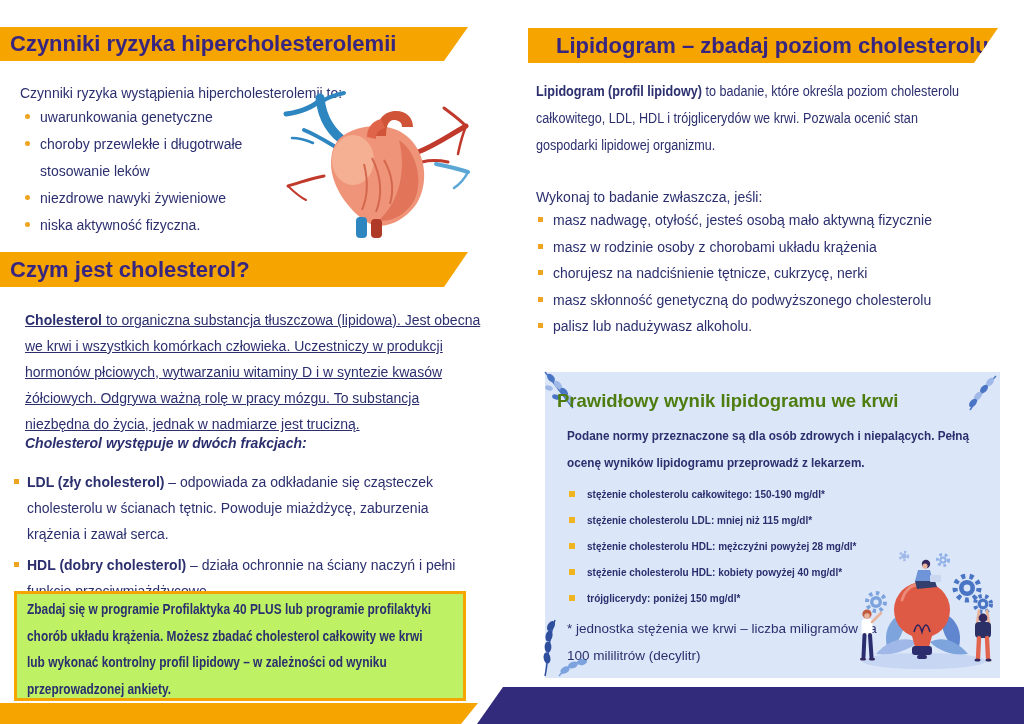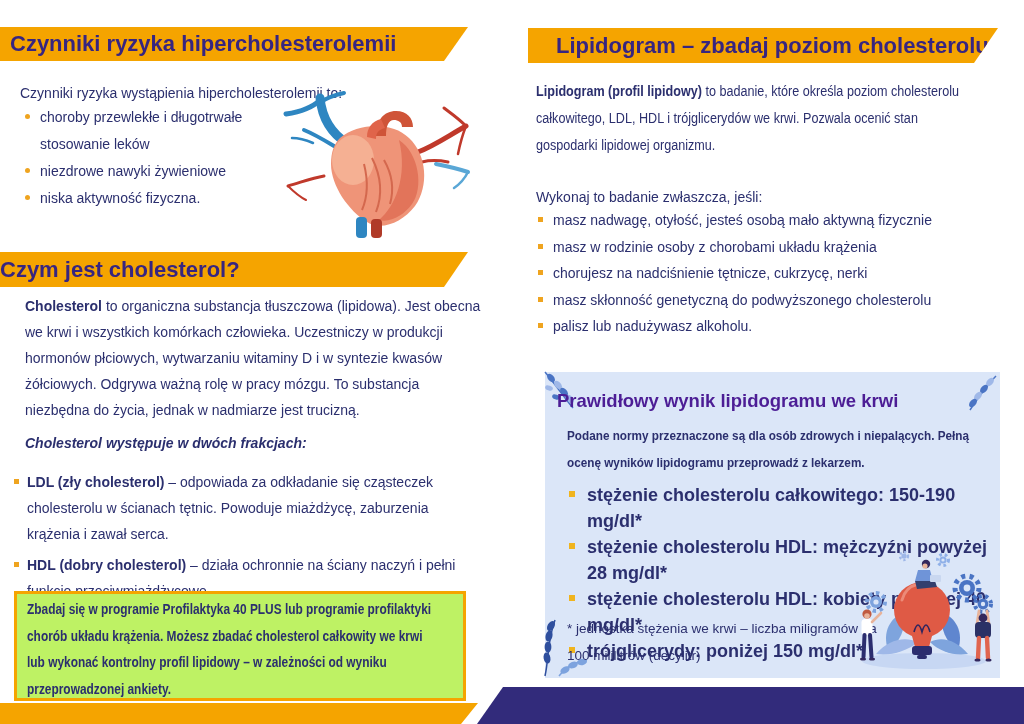--- a/index.html
+++ b/index.html
@@ -9,28 +9,28 @@
   }
   .pre{white-space:pre-line;}
   .bold{font-weight:bold;}
   
   .banner{
     position:absolute;background:#F5A400;color:#372580;font-weight:bold;font-size:22px;
     display:flex;align-items:center;box-sizing:border-box;
     clip-path:polygon(0 0,100% 0,calc(100% - 24px) 100%,0 100%);
   }
   .banner.b1{left:0;top:27px;width:468px;height:34px;padding-left:10px;}
-  .banner.b2{left:0;top:252px;width:468px;height:35px;}
+  .banner.b2{left:0;top:252px;width:468px;height:35px;padding-left:10px;}
   .banner.br{left:528px;top:28px;width:470px;height:35px;padding-left:28px;}
   
   .tb{position:absolute;font-size:14px;line-height:26px;}
   
   .risk-intro{left:20px;top:80px;width:330px;}
   .risk-list{left:25px;top:104px;width:270px;line-height:27px;}
-  .chol-para{left:25px;top:293px;width:462px;}
+  .chol-para{left:25px;top:307px;width:462px;text-decoration:underline;}
   .frac-head{left:25px;top:430px;font-weight:bold;font-style:italic;}
   .frac-list{left:14px;top:459px;width:445px;margin-top:10px;}
   .frac-list .li{margin-bottom:5px;}
   .callout{
     position:absolute;left:14px;top:591px;width:446px;height:104px;
     border:3px solid #F5A400;background:#bef264;
   }
   .callout-text{
     position:absolute;left:10px;top:2px;width:512px;font-weight:bold;font-size:14px;
     line-height:26.5px;transform:scaleX(0.85);transform-origin:left top;color:#2b2f6e;
@@ -40,26 +40,26 @@
   .when-head{left:536px;top:184px;}
   .when-list{left:538px;top:207px;width:460px;line-height:26.5px;}
   
   .li{display:flex;}
   .mark{flex:0 0 auto;margin-top:10px;margin-right:10px;width:5px;height:5px;background:#EFA41F;}
   .mark.dot{border-radius:50%;}
   .mark.sq2{margin-right:8px;}
   .li .it{flex:1 1 auto;}
   
   .bluebox{position:absolute;left:545px;top:372px;width:455px;height:306px;background:#DBE6F8;}
-  .bb-title{position:absolute;left:12px;top:18px;font-size:18.5px;font-weight:bold;color:#4c1d95;}
+  .bb-title{position:absolute;left:12px;top:18px;font-size:18.5px;font-weight:bold;color:#4d7c0f;}
   .bb-intro{
     position:absolute;left:22px;top:50px;width:478px;font-size:13.5px;font-weight:bold;
     line-height:27px;transform:scaleX(0.87);transform-origin:left top;
   }
-  .bb-list{position:absolute;left:24px;top:110px;width:420px;font-size:18px;font-weight:bold;line-height:26px;}
+  .bb-list{position:absolute;left:24px;top:110px;width:420px;font-size:10px;font-weight:bold;line-height:26px;}
   .bb-list .mark{margin-top:9px;width:6px;height:6px;background:#F0B41E;margin-right:12px;}
   .bb-foot{position:absolute;left:22px;top:243px;width:345px;font-size:13.5px;line-height:27px;}
   .bb-ill{position:absolute;right:2px;bottom:4px;}
   .leaf{position:absolute;}
   .leaf.tl{left:-2px;top:-2px;}
   .leaf.tr{right:2px;top:2px;}
   .leaf.bl{left:-4px;bottom:0;}
   
   .heart{position:absolute;left:280px;top:90px;}
   
@@ -77,20 +77,24 @@
 
 <div class="page">
 
   <div class="banner b1">
       <span>Czynniki ryzyka hipercholesterolemii</span>
     </div>
 
   <div class="tb risk-intro">Czynniki ryzyka wystąpienia hipercholesterolemii to:</div>
 
   <div class="tb risk-list">
+    <div class="li">
+        <span class="mark dot"></span>
+        <div class="it pre">uwarunkowania genetyczne</div>
+      </div>
     <div class="li">
         <span class="mark dot"></span>
         <div class="it pre">choroby przewlekłe i długotrwałe
 stosowanie leków</div>
       </div>
     <div class="li">
         <span class="mark dot"></span>
         <div class="it pre">niezdrowe nawyki żywieniowe</div>
       </div>
     <div class="li">
@@ -239,20 +243,24 @@
     <div class="bb-intro pre">Podane normy przeznaczone są dla osób zdrowych i niepalących. Pełną
 ocenę wyników lipidogramu przeprowadź z lekarzem.</div>
 
     <div class="bb-list">
       <div class="li">
           <span class="mark"></span>
           <div class="it">stężenie cholesterolu całkowitego: 150-190 mg/dl*</div>
         </div>
       <div class="li">
           <span class="mark"></span>
+          <div class="it">stężenie cholesterolu LDL: mniej niż 115 mg/dl*</div>
+        </div>
+      <div class="li">
+          <span class="mark"></span>
           <div class="it">stężenie cholesterolu HDL: mężczyźni powyżej 28 mg/dl*</div>
         </div>
       <div class="li">
           <span class="mark"></span>
           <div class="it">stężenie cholesterolu HDL: kobiety powyżej 40 mg/dl*</div>
         </div>
       <div class="li">
           <span class="mark"></span>
           <div class="it">trójglicerydy: poniżej 150 mg/dl*</div>
         </div>

